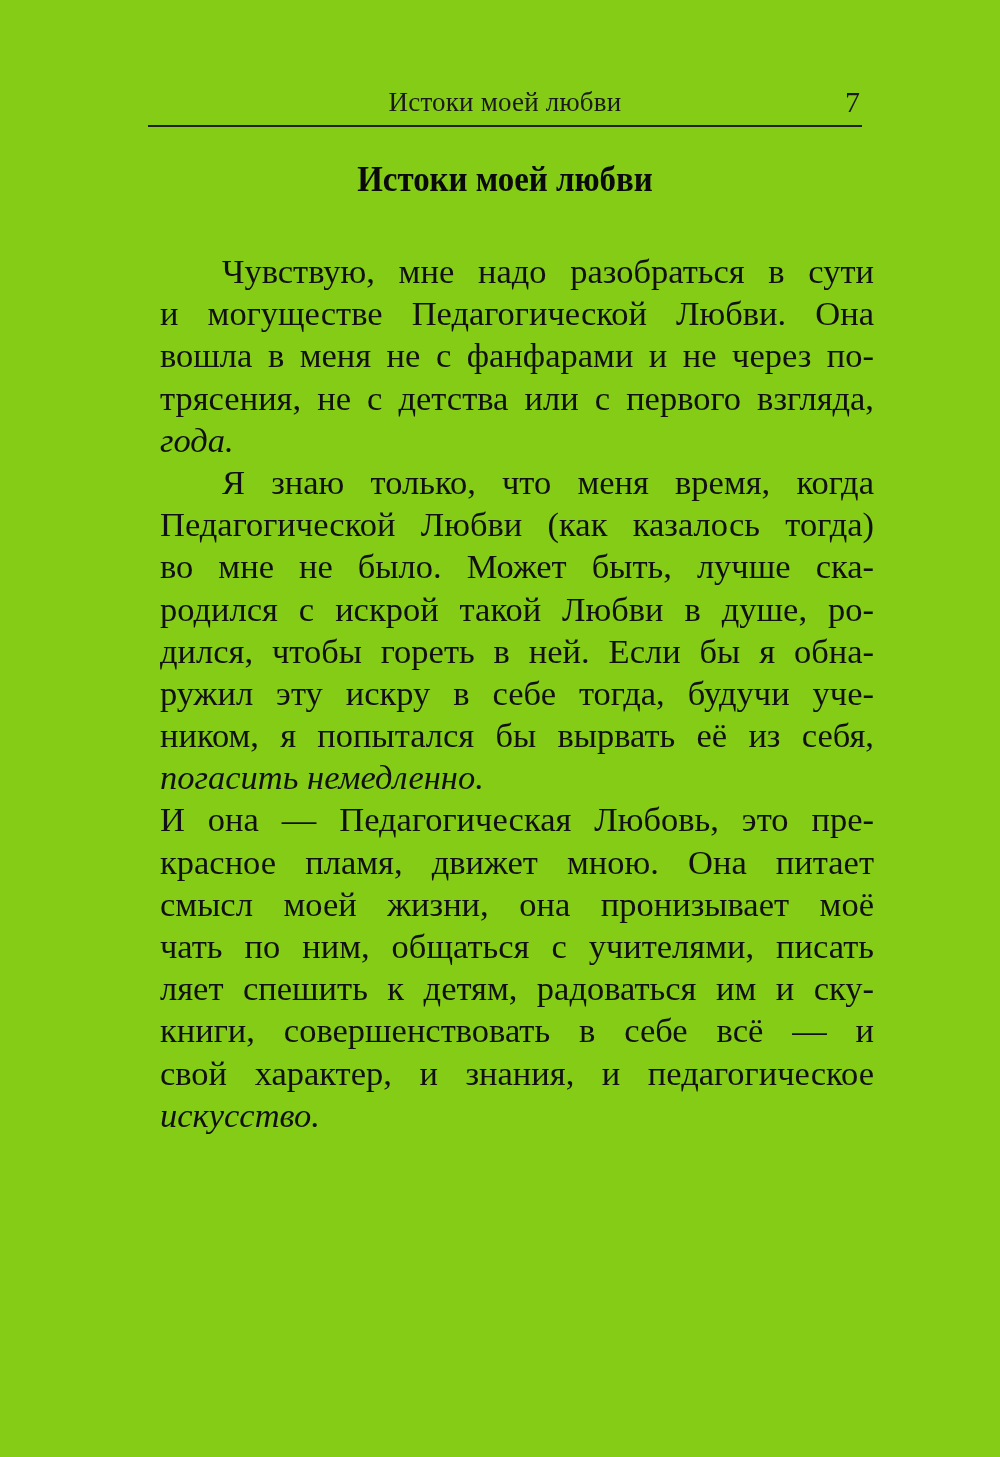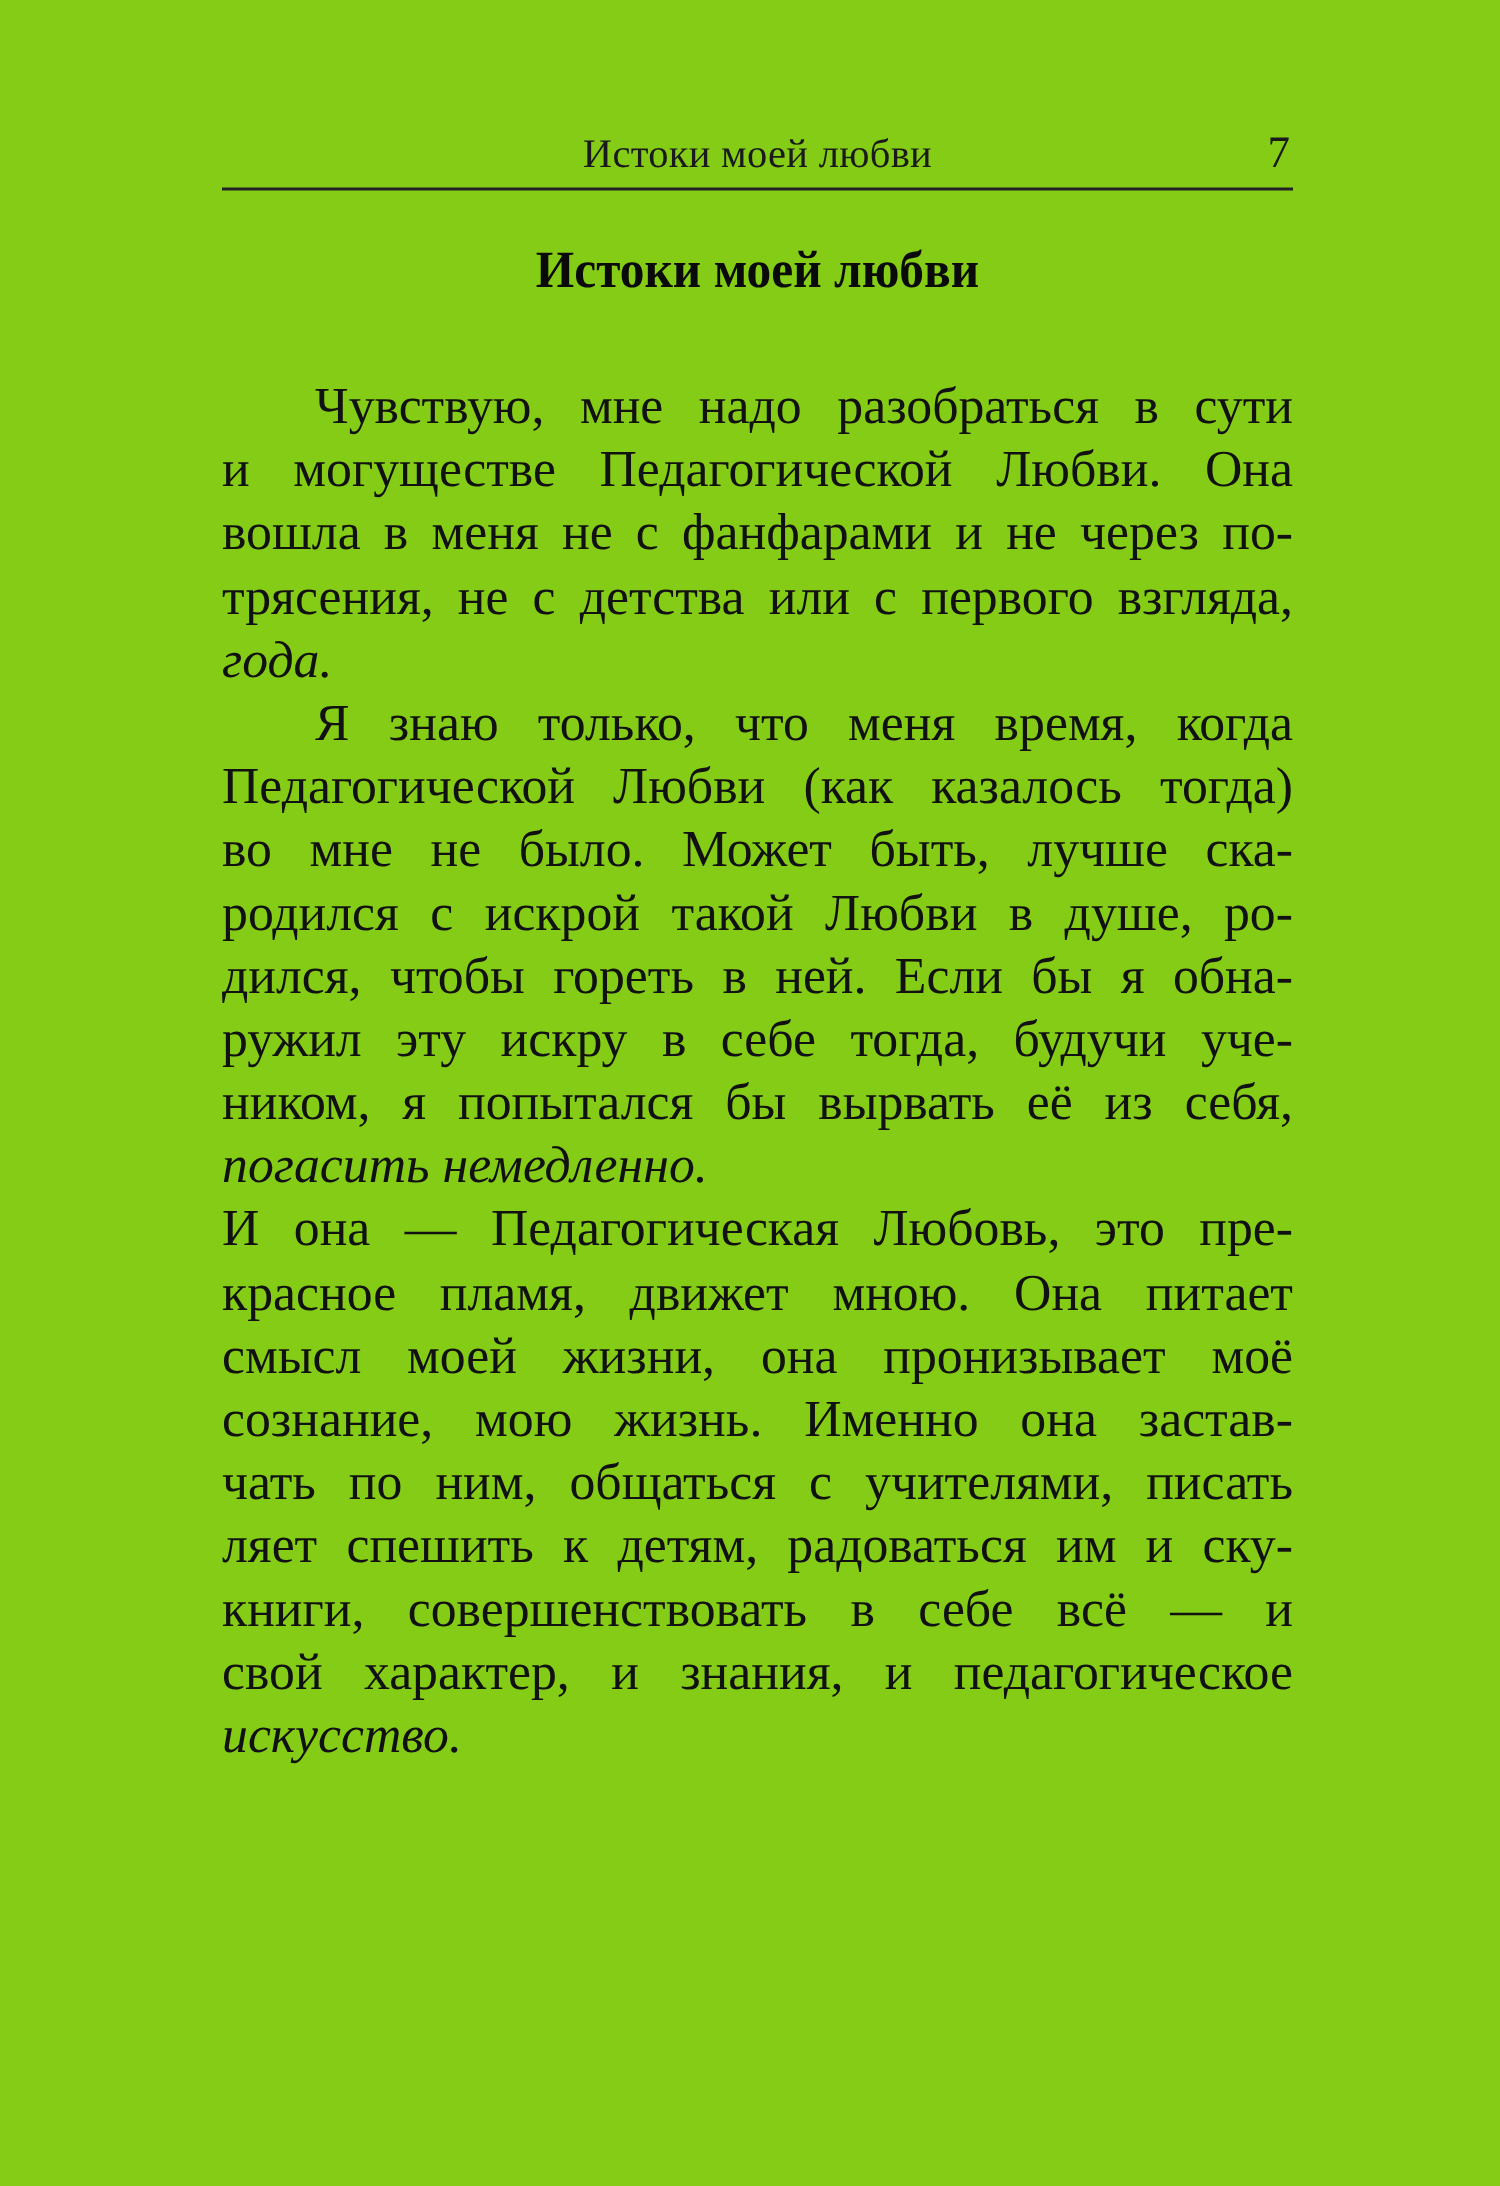--- a/index.html
+++ b/index.html
@@ -11,21 +11,21 @@
     }
     .running-head .rh-title { position: absolute; left: 0; right: 0; text-align: center; top: 2px; letter-spacing: 0.2px; }
     .running-head .rh-num { position: absolute; right: 2px; top: 0px; font-size: 30px; }
     .rule { position: absolute; left: 148px; top: 125px; width: 714px; height: 2px; background: #222; }
     .chapter-title {
       position: absolute; left: 148px; top: 160px; width: 714px; text-align: center;
       font-family: "Liberation Serif", serif; font-weight: bold; font-size: 35px; color: #0a0a0a;
       transform: scaleX(0.94);
     }
     .body-text {
-      position: absolute; left: 148px; top: 250px; width: 714px;
+      position: absolute; left: 160px; top: 250px; width: 714px;
       font-family: "Liberation Serif", serif; font-size: 34.5px; line-height: 42.2px; color: #111;
     }
     .line { display: block; white-space: nowrap; text-align: justify; text-align-last: justify; height: 42.2px; }
     .line.last { text-align-last: left; font-style: italic; }
     .line.indent { padding-left: 62px; }
   </style>
 </head>
 <body>
 
 <div class="page">
@@ -55,21 +55,20 @@
       <span class="line">дился, чтобы гореть в ней. Если бы я обна-</span>
       <span class="line">ружил эту искру в себе тогда, будучи уче-</span>
       <span class="line">ником, я попытался бы вырвать её из себя,</span>
       <span class="line last">погасить немедленно.</span>
     </div>
 
     <div>
       <span class="line">И она — Педагогическая Любовь, это пре-</span>
       <span class="line">красное пламя, движет мною. Она питает</span>
       <span class="line">смысл моей жизни, она пронизывает моё</span>
-      <span class="line">сознание, мою жизнь. Именно она застав-</span>
       <span class="line">чать по ним, общаться с учителями, писать</span>
       <span class="line">ляет спешить к детям, радоваться им и ску-</span>
       <span class="line">книги, совершенствовать в себе всё — и</span>
       <span class="line">свой характер, и знания, и педагогическое</span>
       <span class="line last">искусство.</span>
     </div>
   </div>
 </div>
 
 </body></html>

